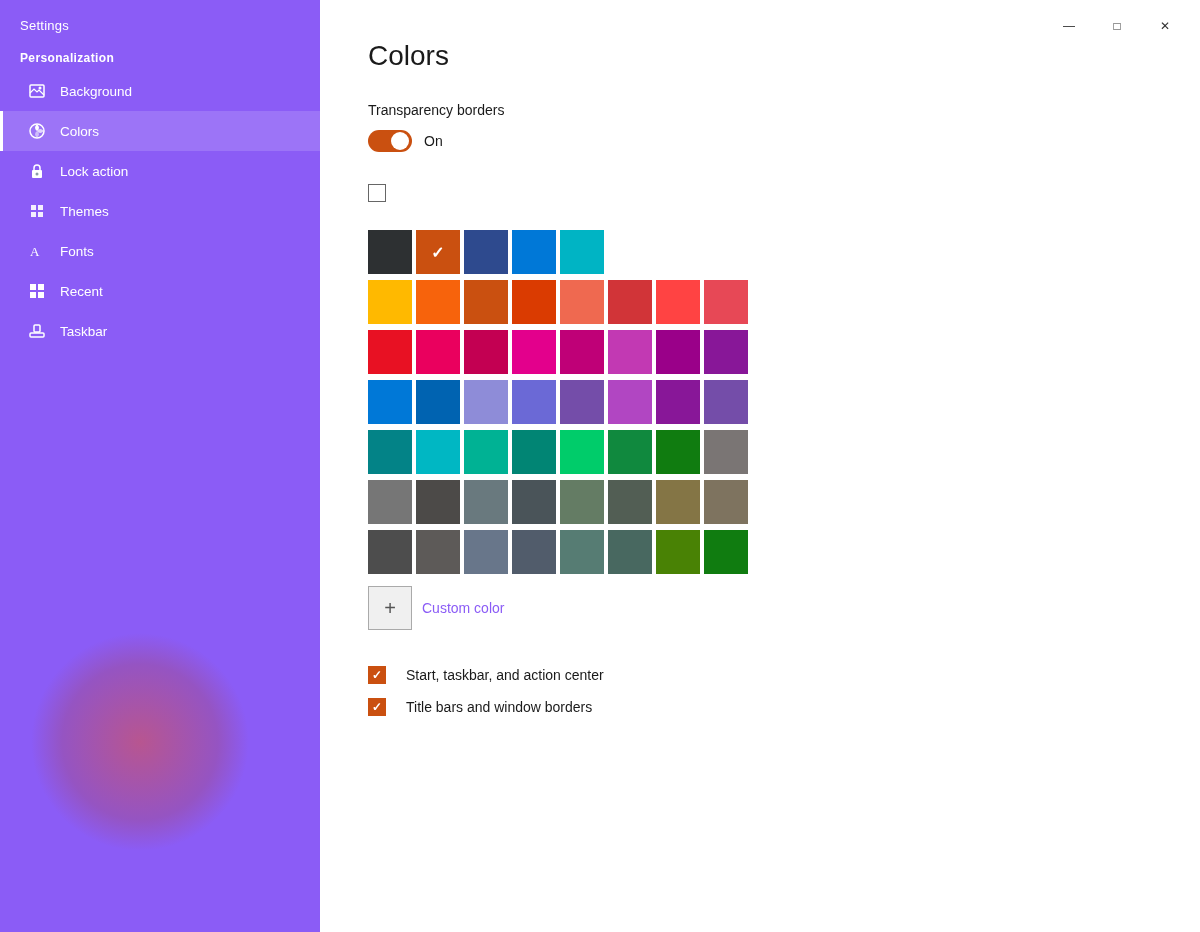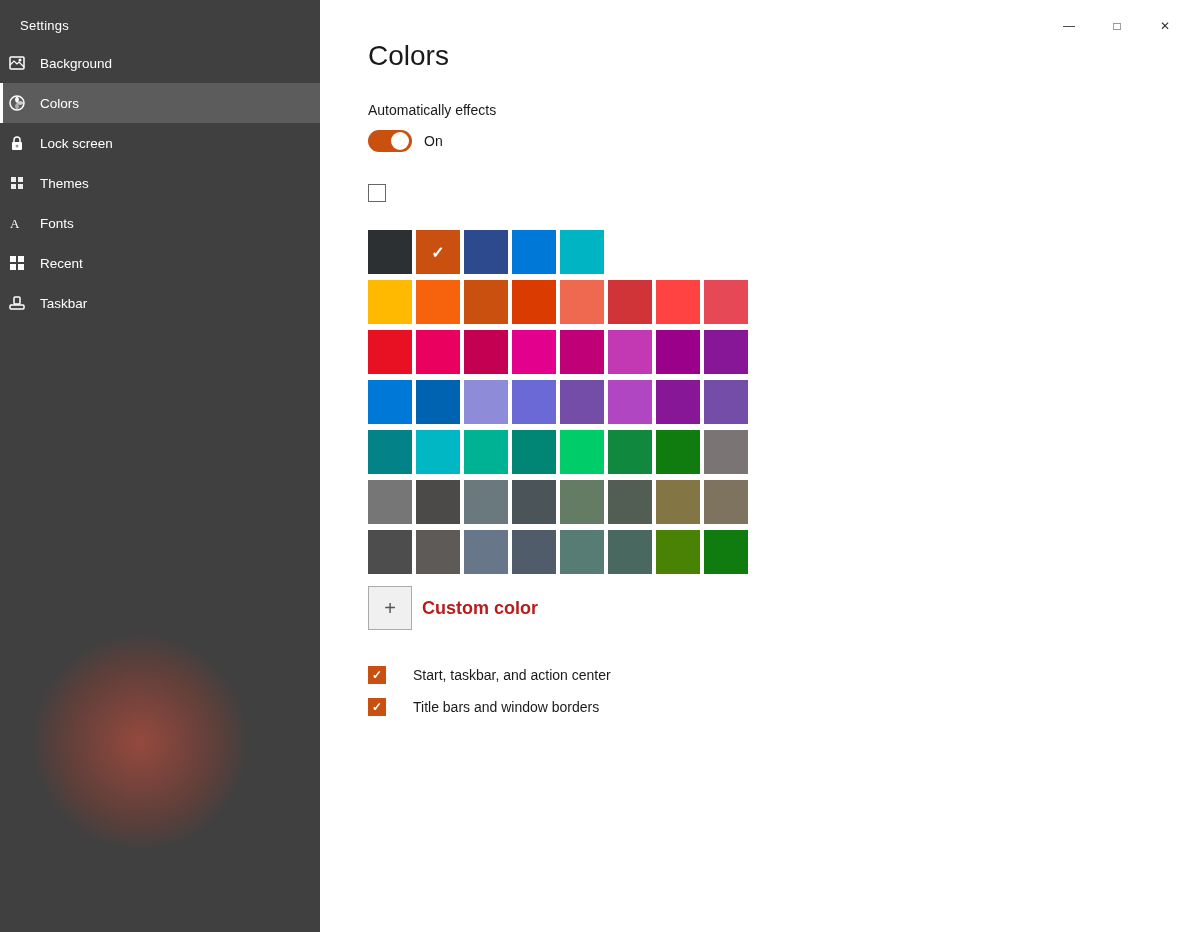--- a/index.html
+++ b/index.html
@@ -2,21 +2,21 @@
 <html><head>
   <meta charset="utf-8">
   <style>
     * { margin: 0; padding: 0; box-sizing: border-box; }
     body { font-family: 'Segoe UI', sans-serif; display: flex; width: 1200px; height: 932px; overflow: hidden; background: #fff; }
 
     
     .sidebar {
       width: 320px;
       min-width: 320px;
-      background: #404040;
+      background: #8b5cf6;
       height: 100%;
       display: flex;
       flex-direction: column;
       position: relative;
       overflow: hidden;
     }
     .sidebar-bg-blob {
       position: absolute;
       bottom: 80px;
       left: 30px;
@@ -63,21 +63,21 @@
     .sidebar-section-title {
       color: #fff;
       font-size: 12px;
       padding: 8px 20px 6px 20px;
       font-weight: 600;
       letter-spacing: 0.03em;
     }
     .sidebar-item {
       display: flex;
       align-items: center;
-      padding: 11px 8px;
+      padding: 11px 28px;
       color: #fff;
       font-size: 13.5px;
       cursor: pointer;
       gap: 14px;
       position: relative;
     }
     .sidebar-item.active {
       background: rgba(255,255,255,0.15);
     }
     .sidebar-item.active::before {
@@ -242,35 +242,34 @@
       height: 44px;
       border: 1.5px solid #aaa;
       background: #f0f0f0;
       display: flex;
       align-items: center;
       justify-content: center;
       font-size: 20px;
       color: #555;
     }
     .custom-label {
-      font-size: 18px;
-      color: #b91c1c;
-      font-weight: bold;
+      font-size: 14px;
+      color: #8b5cf6;
     }
 
     
     .surfaces-title {
       font-size: 14px;
       color: #1a1a1a;
       margin-bottom: 16px;
     }
     .checkbox-row-surface {
       display: flex;
       align-items: center;
-      gap: 27px;
+      gap: 20px;
       margin-bottom: 14px;
     }
     .checkbox-checked {
       width: 18px;
       height: 18px;
       background: #ca5010;
       border: 1.5px solid #ca5010;
       display: flex;
       align-items: center;
       justify-content: center;
@@ -283,20 +282,21 @@
       font-size: 12px;
       font-weight: 700;
     }
   </style>
 </head>
 <body>
 
 <div class="sidebar">
   <div class="sidebar-bg-blob"></div>
   <div class="sidebar-title">Settings</div>
+  <div class="sidebar-section-title">Personalization</div>
 
   <div class="sidebar-item">
     <div class="sidebar-icon">
       <svg width="16" height="16" viewBox="0 0 16 16" fill="white">
           <rect x="1" y="2" width="14" height="12" rx="1" fill="none" stroke="white" stroke-width="1.5"></rect>
           <path d="M1 10l4-4 3 3 2-2 5 5" stroke="white" stroke-width="1.2" fill="none"></path>
           <circle cx="11" cy="5" r="1.5" fill="white"></circle>
         </svg>
     </div>
     <span>Background</span>
@@ -315,21 +315,21 @@
   </div>
 
   <div class="sidebar-item">
     <div class="sidebar-icon">
       <svg width="16" height="16" viewBox="0 0 16 16" fill="white">
           <rect x="3" y="7" width="10" height="8" rx="1" fill="white"></rect>
           <path d="M5 7V5a3 3 0 016 0v2" fill="none" stroke="white" stroke-width="1.5"></path>
           <circle cx="8" cy="11" r="1.5" fill="#8a9ba8"></circle>
         </svg>
     </div>
-    <span>Lock screen</span>
+    <span>Lock action</span>
   </div>
 
   <div class="sidebar-item">
     <div class="sidebar-icon">
       <svg width="16" height="16" viewBox="0 0 16 16" fill="white">
           <path d="M2 2h5v5H2zm7 0h5v5H9zM2 9h5v5H2zm7 0h5v5H9z" fill="white" opacity="0.9"></path>
         </svg>
     </div>
     <span>Themes</span>
   </div>
@@ -369,21 +369,21 @@
 <div class="main">
 
   <div class="window-controls">
     <button class="win-btn">—</button>
     <button class="win-btn">□</button>
     <button class="win-btn close">✕</button>
   </div>
 
   <h1 class="page-title">Colors</h1>
 
-  <div class="section-label">Automatically effects</div>
+  <div class="section-label">Transparency borders</div>
   <div class="toggle-row">
     <div class="toggle"></div>
     <span class="toggle-label">On</span>
   </div>
 
   <div class="checkbox-row">
     <div class="checkbox"></div>
   </div>
 
   <div class="color-swatches" id="recent-swatches">

